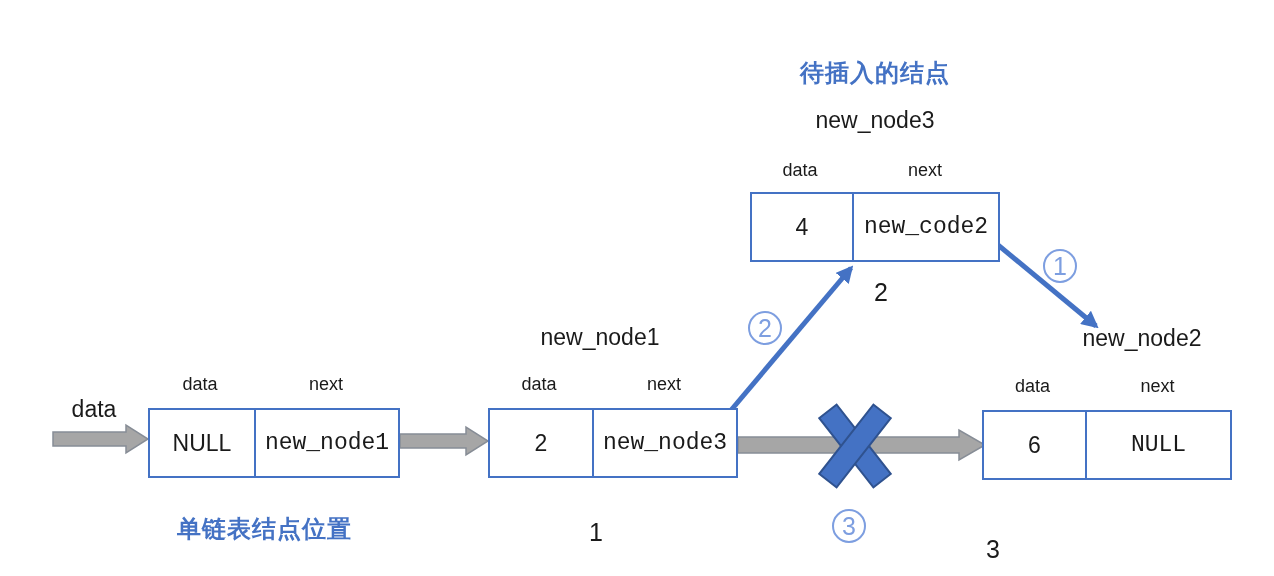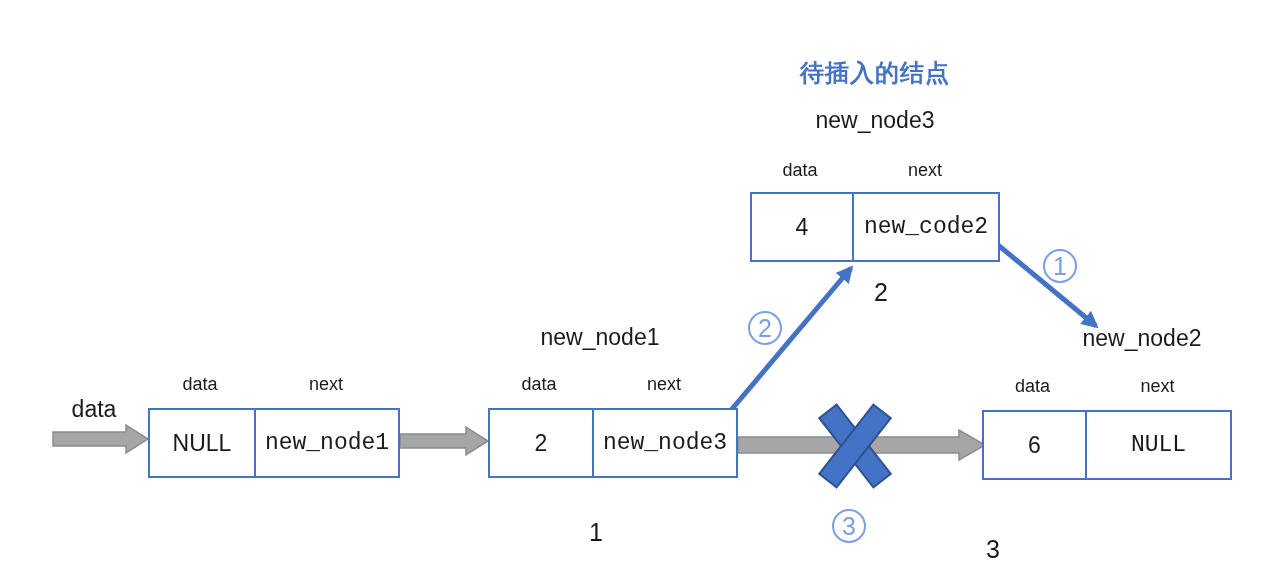--- a/index.html
+++ b/index.html
@@ -45,20 +45,21 @@
     <line x1="716" y1="428" x2="851" y2="268" stroke="#4472C4" stroke-width="5" marker-end="url(#ah)"></line>
     <line x1="992" y1="240" x2="1096" y2="326" stroke="#4472C4" stroke-width="5" marker-end="url(#ah)"></line>
 
     <g transform="translate(855,446)">
       <rect x="-44" y="-11" width="88" height="22" transform="rotate(52)" fill="#4472C4" stroke="#2F528F" stroke-width="2"></rect>
       <rect x="-44" y="-11" width="88" height="22" transform="rotate(-52)" fill="#4472C4" stroke="#2F528F" stroke-width="2"></rect>
     </g>
   </svg>
 
   <div class="abs blue-title" style="left:800px;top:57px;">待插入的结点</div>
+  <div class="abs blue-title" style="left:177px;top:513px;">单链表结点位置</div>
 
   <div class="abs black-label ctr" style="left:875px;top:120px;">new_node3</div>
   <div class="headers" style="left:750px;top:160px;width:250px;">
     <span class="hdr" style="width:100px;">data</span>
     <span class="hdr" style="width:150px;">next</span>
   </div>
   <div class="node-box" style="left:750px;top:192px;width:250px;height:70px;">
     <div class="cell" style="width:100px;">4</div>
     <div class="cell second">new_code2</div>
   </div>

